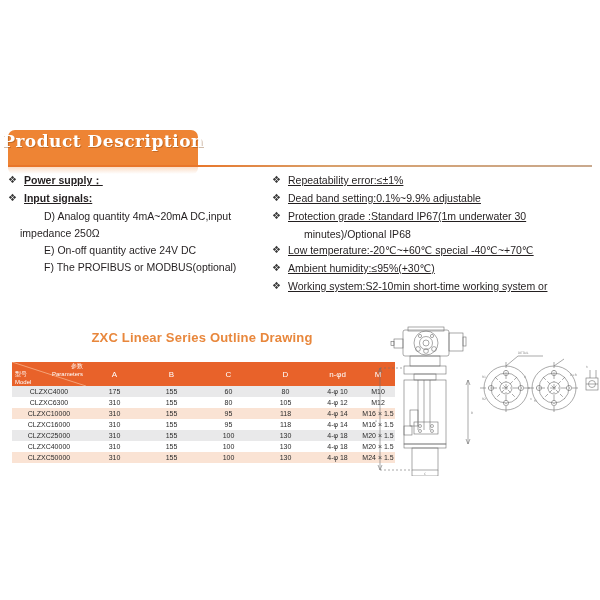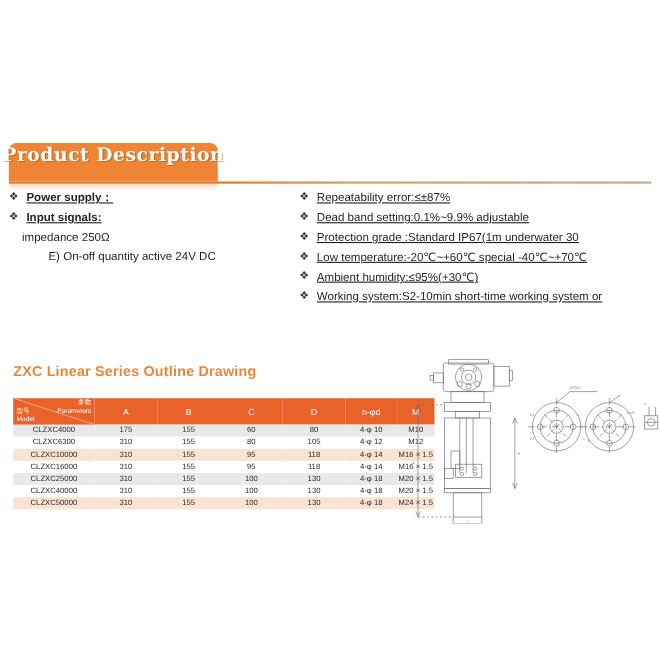--- a/index.html
+++ b/index.html
@@ -53,21 +53,21 @@
   .li .txt{flex:1 1 auto;font-size:10.5px;line-height:16px;color:#231f20;text-decoration:underline;}
   .li .txt.b{font-weight:bold;}
   .sub{font-size:10.5px;line-height:16px;color:#231f20;margin-left:22px;margin-bottom:1px;}
   .sub.hang{margin-left:12px;text-indent:0;}
   .sub.idx{margin-left:36px;}
   .cont{font-size:10.5px;line-height:16px;color:#231f20;margin-left:32px;}
 
   
   .draw-title{
     position:absolute;left:12px;top:330px;width:380px;
-    text-align:left;font-size:13px;font-weight:bold;color:#E8873C;
+    text-align:center;font-size:13px;font-weight:bold;color:#E8873C;
     font-family:"Liberation Sans",sans-serif;letter-spacing:.2px;
   }
 
   
   .tbl{position:absolute;left:12px;top:362px;width:383px;border-collapse:collapse;}
   .tbl td,.tbl th{padding:0;border:0;}
   .tbl thead th{
     background:#E8622A;color:#ffffff;height:24px;
     font-size:8px;font-weight:normal;text-align:center;vertical-align:middle;
   }
@@ -116,36 +116,39 @@
   <div class="specs">
     <div class="col col-left" id="col-left">
         <div class="li">
           <span class="bul">❖</span>
           <span class="txt b">Power supply：</span>
         </div>
         <div class="li">
           <span class="bul">❖</span>
           <span class="txt b">Input signals:</span>
         </div>
+        <div class="sub idx">D)  Analog quantity 4mA~20mA DC,input</div>
         <div class="sub hang">impedance 250Ω</div>
         <div class="sub idx">E)  On-off quantity active 24V DC</div>
+        <div class="sub idx">F)  The PROFIBUS or MODBUS(optional)</div>
       </div>
     <div class="col col-right" id="col-right">
         <div class="li">
           <span class="bul">❖</span>
-          <span class="txt">Repeatability error:≤±87%</span>
+          <span class="txt">Repeatability error:≤±1%</span>
         </div>
         <div class="li">
           <span class="bul">❖</span>
           <span class="txt">Dead band setting:0.1%~9.9% adjustable</span>
         </div>
         <div class="li">
           <span class="bul">❖</span>
           <span class="txt">Protection grade :Standard IP67(1m underwater 30</span>
         </div>
+        <div class="cont">minutes)/Optional IP68</div>
         <div class="li">
           <span class="bul">❖</span>
           <span class="txt">Low temperature:-20℃~+60℃ special -40℃~+70℃</span>
         </div>
         <div class="li">
           <span class="bul">❖</span>
           <span class="txt">Ambient humidity:≤95%(+30℃)</span>
         </div>
         <div class="li">
           <span class="bul">❖</span>

